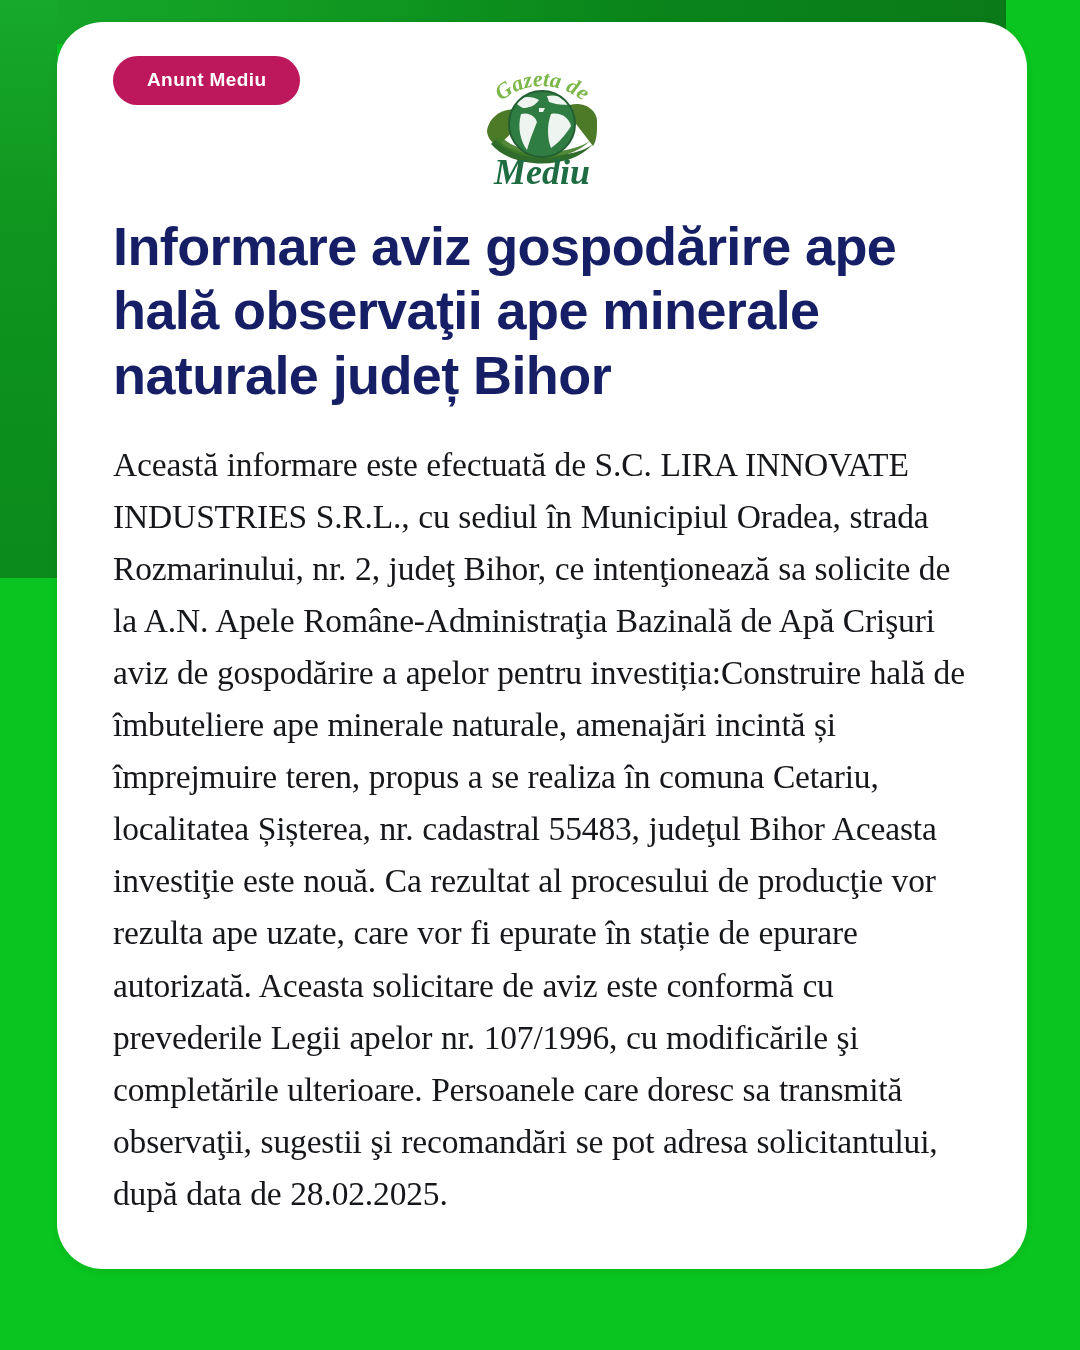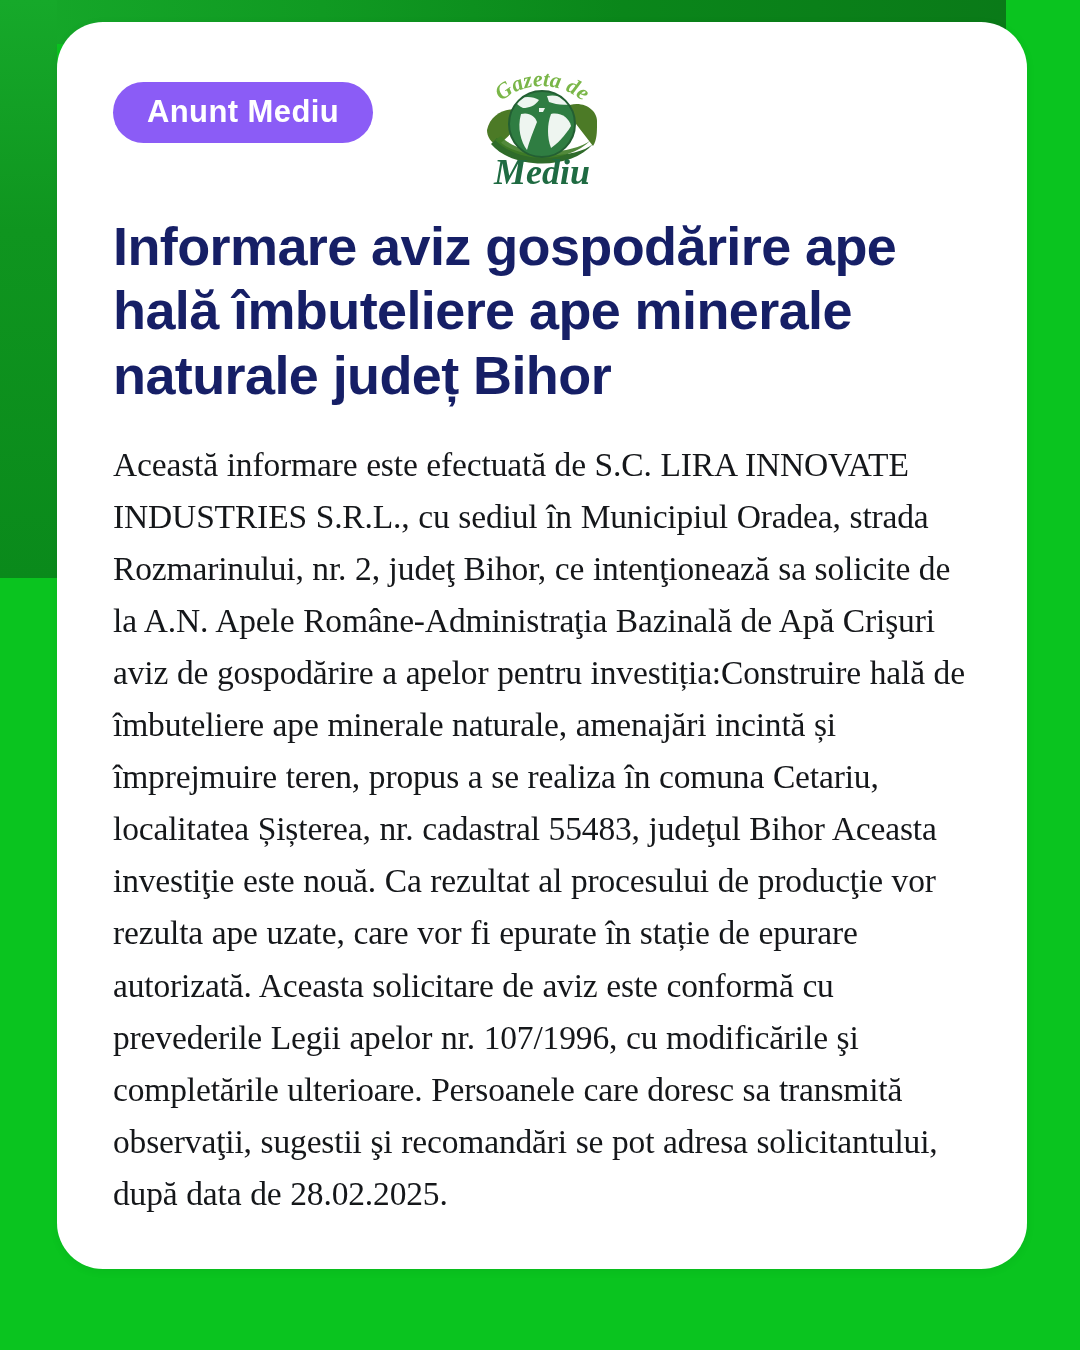--- a/index.html
+++ b/index.html
@@ -76,29 +76,29 @@
     position: relative;
     display: flex;
     align-items: flex-start;
     height: 140px;
   }
 
   .badge {
     display: inline-flex;
     align-items: center;
     justify-content: center;
-    background: #8b5cf6;
+    background: #be185d;
     color: #ffffff;
     border-radius: 40px;
     padding: 14px 34px 16px 34px;
-    font-size: 31px;
+    font-size: 19px;
     font-weight: 700;
     letter-spacing: 0.4px;
     line-height: 1;
-    margin-top: 30px;
+    margin-top: 4px;
     white-space: nowrap;
   }
 
   .logo-wrap {
     position: absolute;
     left: 50%;
     transform: translateX(-50%);
     top: 0;
     width: 150px;
     height: 140px;
@@ -175,19 +175,19 @@
 
             <text font-family="'Liberation Serif', serif" font-size="22" font-style="italic" font-weight="700" fill="#7ab648">
               <textPath href="#arcTop" startOffset="50%" text-anchor="middle">Gazeta de</textPath>
             </text>
 
             <text x="75" y="132" font-family="'Liberation Serif', serif" font-size="36" font-style="italic" font-weight="700" fill="#1f6b42" text-anchor="middle">Mediu</text>
           </svg>
         </div>
       </div>
 
-      <h1 class="title">Informare aviz gospodărire ape hală îmbuteliere ape minerale naturale județ Bihor</h1>
+      <h1 class="title">Informare aviz gospodărire ape hală observaţii ape minerale naturale județ Bihor</h1>
 
       <p class="body-text">Această informare este efectuată de S.C. LIRA INNOVATE INDUSTRIES S.R.L., cu sediul în Municipiul Oradea, strada Rozmarinului, nr. 2, judeţ Bihor, ce intenţionează sa solicite de la A.N. Apele Române-Administraţia Bazinală de Apă Crişuri aviz de gospodărire a apelor pentru investiția:Construire hală de îmbuteliere ape minerale naturale, amenajări incintă și împrejmuire teren, propus a se realiza în comuna Cetariu, localitatea Șișterea, nr. cadastral 55483, judeţul Bihor Aceasta investiţie este nouă. Ca rezultat al procesului de producţie vor rezulta ape uzate, care vor fi epurate în stație de epurare autorizată. Aceasta solicitare de aviz este conformă cu prevederile Legii apelor nr. 107/1996, cu modificările şi completările ulterioare. Persoanele care doresc sa transmită observaţii, sugestii şi recomandări se pot adresa solicitantului, după data de 28.02.2025.</p>
 
     </div>
   </div>
 </div>
 
 </body></html>

